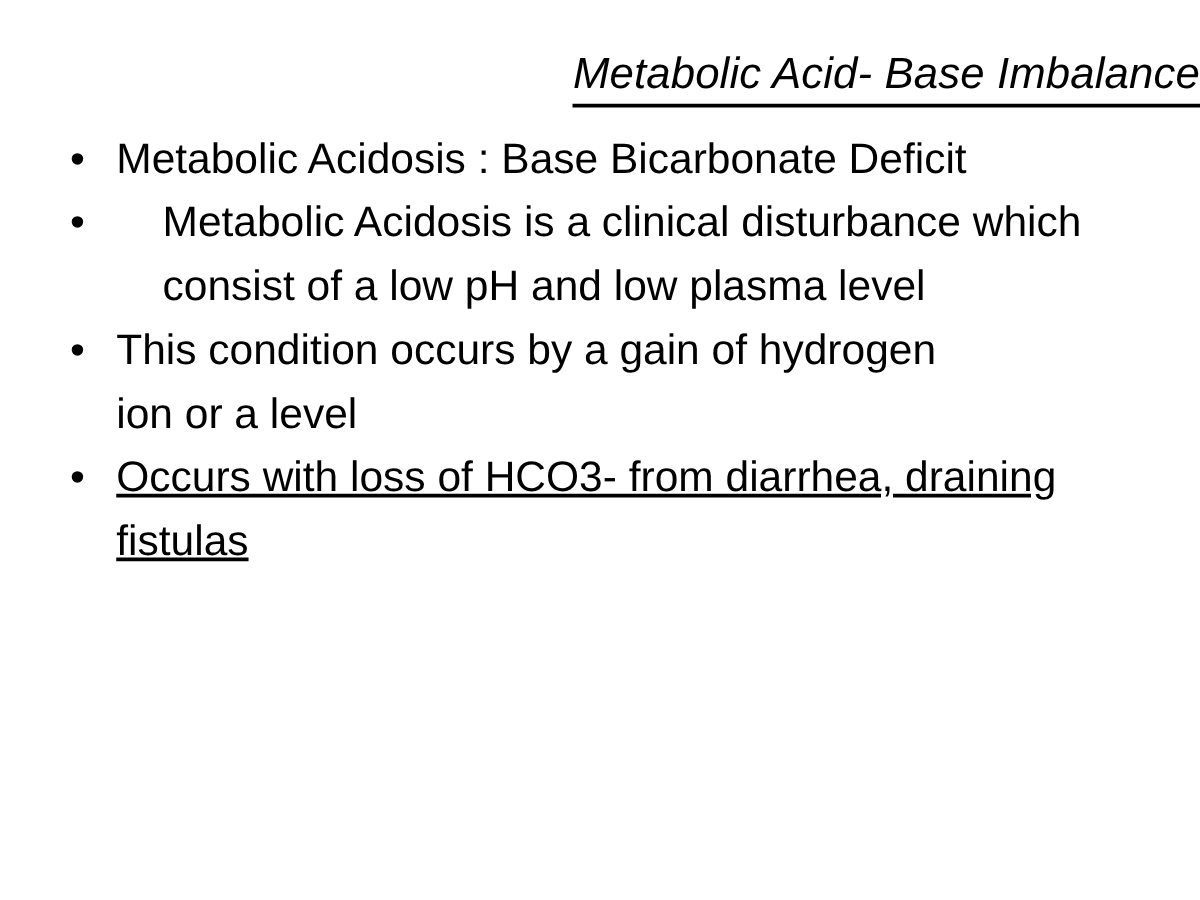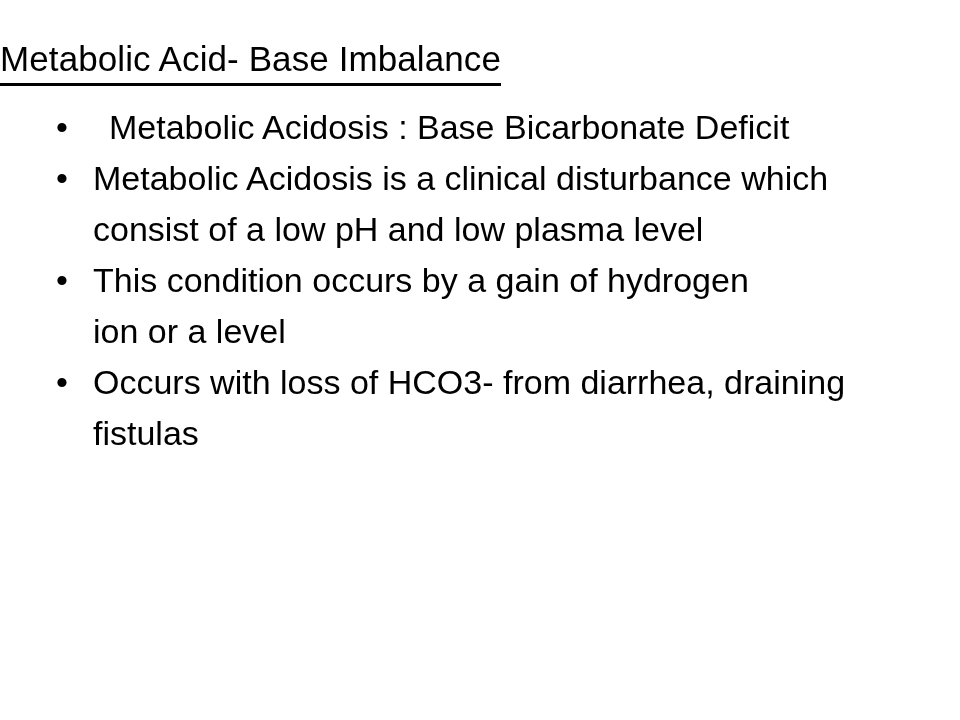--- a/index.html
+++ b/index.html
@@ -19,25 +19,26 @@
     width: 960px;
     height: 720px;
     background: #ffffff;
     box-sizing: border-box;
   }
   .slide-title {
     position: absolute;
     left: 0;
     top: 38px;
     width: 960px;
-    text-align: left;
+    text-align: right;
     font-size: 35px;
     line-height: 42px;
     letter-spacing: 0.1px;
     white-space: nowrap;
+    font-style: italic;
   }
   .slide-title .title-text {
     display: inline-block;
     border-bottom: 3px solid #000000;
     padding-bottom: 3px;
   }
   .bullet-list {
     position: absolute;
     left: 50px;
     top: 102px;
@@ -59,24 +60,24 @@
     left: 6px;
     top: 0;
     width: 22px;
     font-size: 34px;
     line-height: 51px;
     text-align: left;
   }
   .bullet-item .bullet-text {
     display: block;
   }
-  .bullet-item:nth-child(1) .bullet-text { max-width: 800px; margin-left: 16px; }
-  .bullet-item:nth-child(2) .bullet-text { max-width: 840px; }
+  .bullet-item:nth-child(1) .bullet-text { max-width: 800px; }
+  .bullet-item:nth-child(2) .bullet-text { max-width: 840px; margin-left: 37px; }
   .bullet-item:nth-child(3) .bullet-text { max-width: 680px; }
-  .bullet-item:nth-child(4) .bullet-text { max-width: 790px; }
+  .bullet-item:nth-child(4) .bullet-text { max-width: 790px; text-decoration: underline; }
 </style>
 </head>
 <body>
 
 <div class="slide">
 
   <div class="slide-title">
     <span class="title-text">Metabolic Acid- Base Imbalance</span>
   </div>
 

